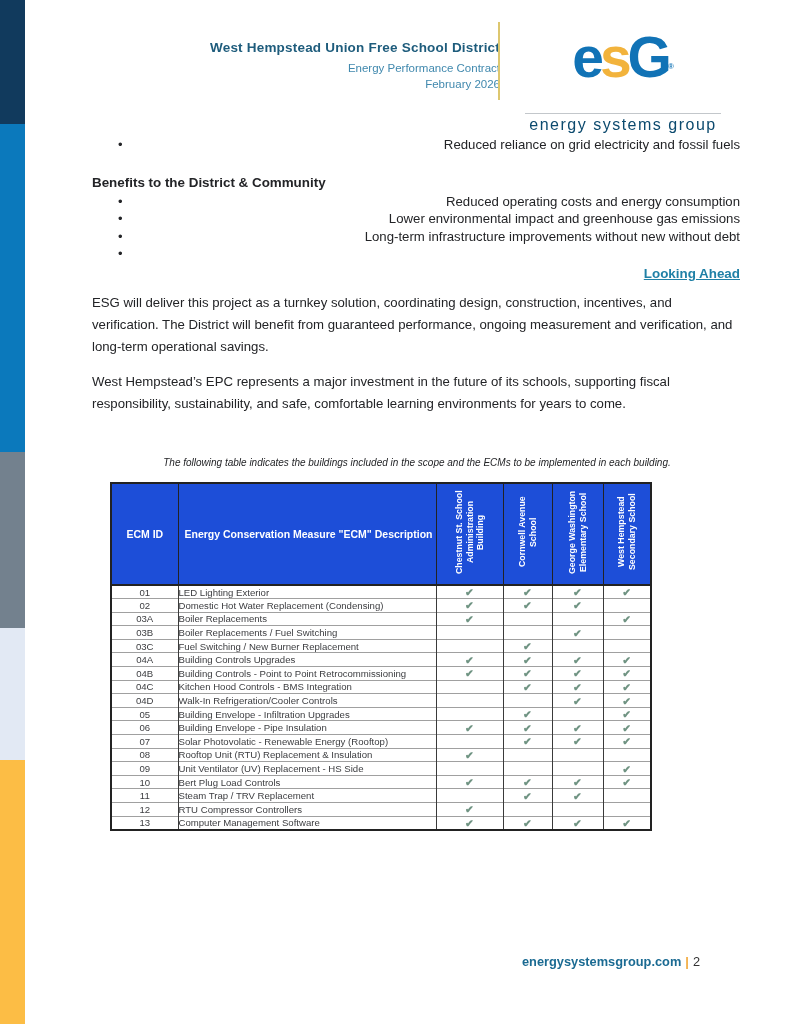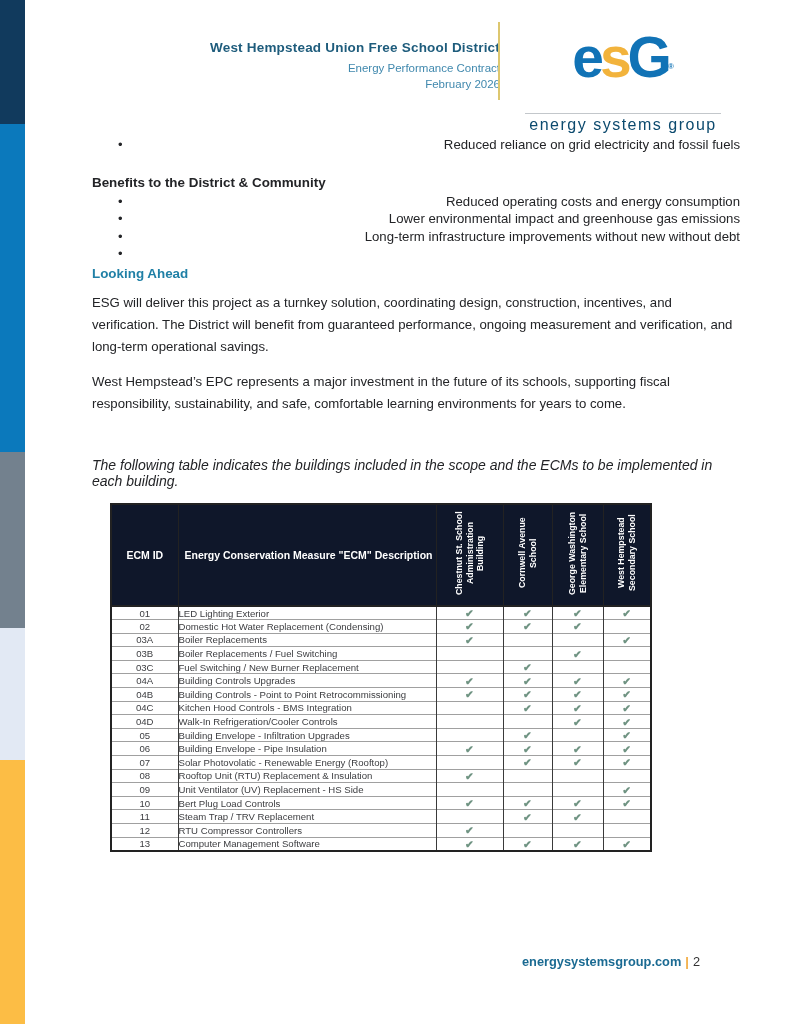--- a/index.html
+++ b/index.html
@@ -33,32 +33,32 @@
   .logo-word { font-size:16px; color:#0c4a6e; letter-spacing:1.5px; }
 
   
   .content { position:absolute; left:92px; top:136px; width:648px; font-size:13.2px; color:#232427; }
   ul.doc-list { list-style:none;text-align:right; }
   ul.doc-list li { position:relative; padding-left:51px; line-height:17.6px; min-height:17.6px; }
   ul.doc-list li::before { content:"\2022"; position:absolute; left:26px; top:0; font-size:13px; }
   .intro-bullet li { line-height:18px; }
   .benefits-heading { font-weight:bold; font-size:13.4px; margin-top:21px; }
   .benefits-list { margin-top:3px; }
-  .looking-ahead { text-align:left; font-weight:bold; color:#2080a6; font-size:13.4px; margin-top:2px; line-height:18px; }
+  .looking-ahead { text-align:right; font-weight:bold; color:#2080a6; font-size:13.4px; margin-top:2px; line-height:18px;text-decoration:underline; }
   .para { margin-top:9px; line-height:22px; width:648px; }
 
   
   .table-block { position:absolute; left:92px; top:457px; width:650px; }
-  .table-note { font-style:italic; font-size:14px; color:#232427; }
+  .table-note { font-style:italic; font-size:10px; color:#232427;text-align:center; }
   table.ecm { border-collapse:collapse; table-layout:fixed; width:540px; margin:14px 0 0 18px; border:2px solid #222; }
   table.ecm col.c-id { width:67px; } table.ecm col.c-desc { width:258px; }
   table.ecm col.c-s1 { width:67px; } table.ecm col.c-s2 { width:49px; }
   table.ecm col.c-s3 { width:51px; } table.ecm col.c-s4 { width:48px; }
   table.ecm thead th {
-    background:#0f172a; color:#fff; height:100px; font-weight:bold;
+    background:#1d4ed8; color:#fff; height:100px; font-weight:bold;
     border-left:1px solid #222; border-bottom:2px solid #222; vertical-align:middle;
   }
   th.th-id { font-size:10.5px; text-align:center; }
   th.th-desc { font-size:10.5px; text-align:left; padding-left:6px; }
   th.th-school { text-align:center; }
   th.th-school .vert {
     writing-mode:vertical-rl; transform:rotate(180deg);
     display:inline-block; max-height:96px; font-size:8.8px; line-height:10.5px; text-align:center;
   }
   table.ecm tbody td {

